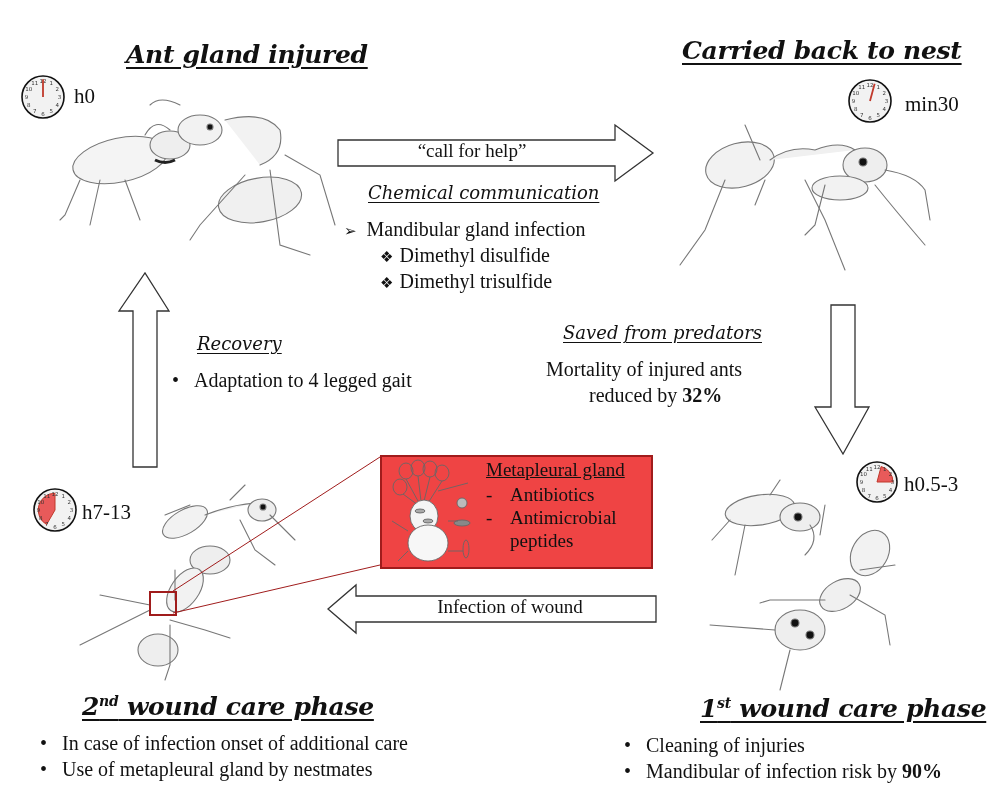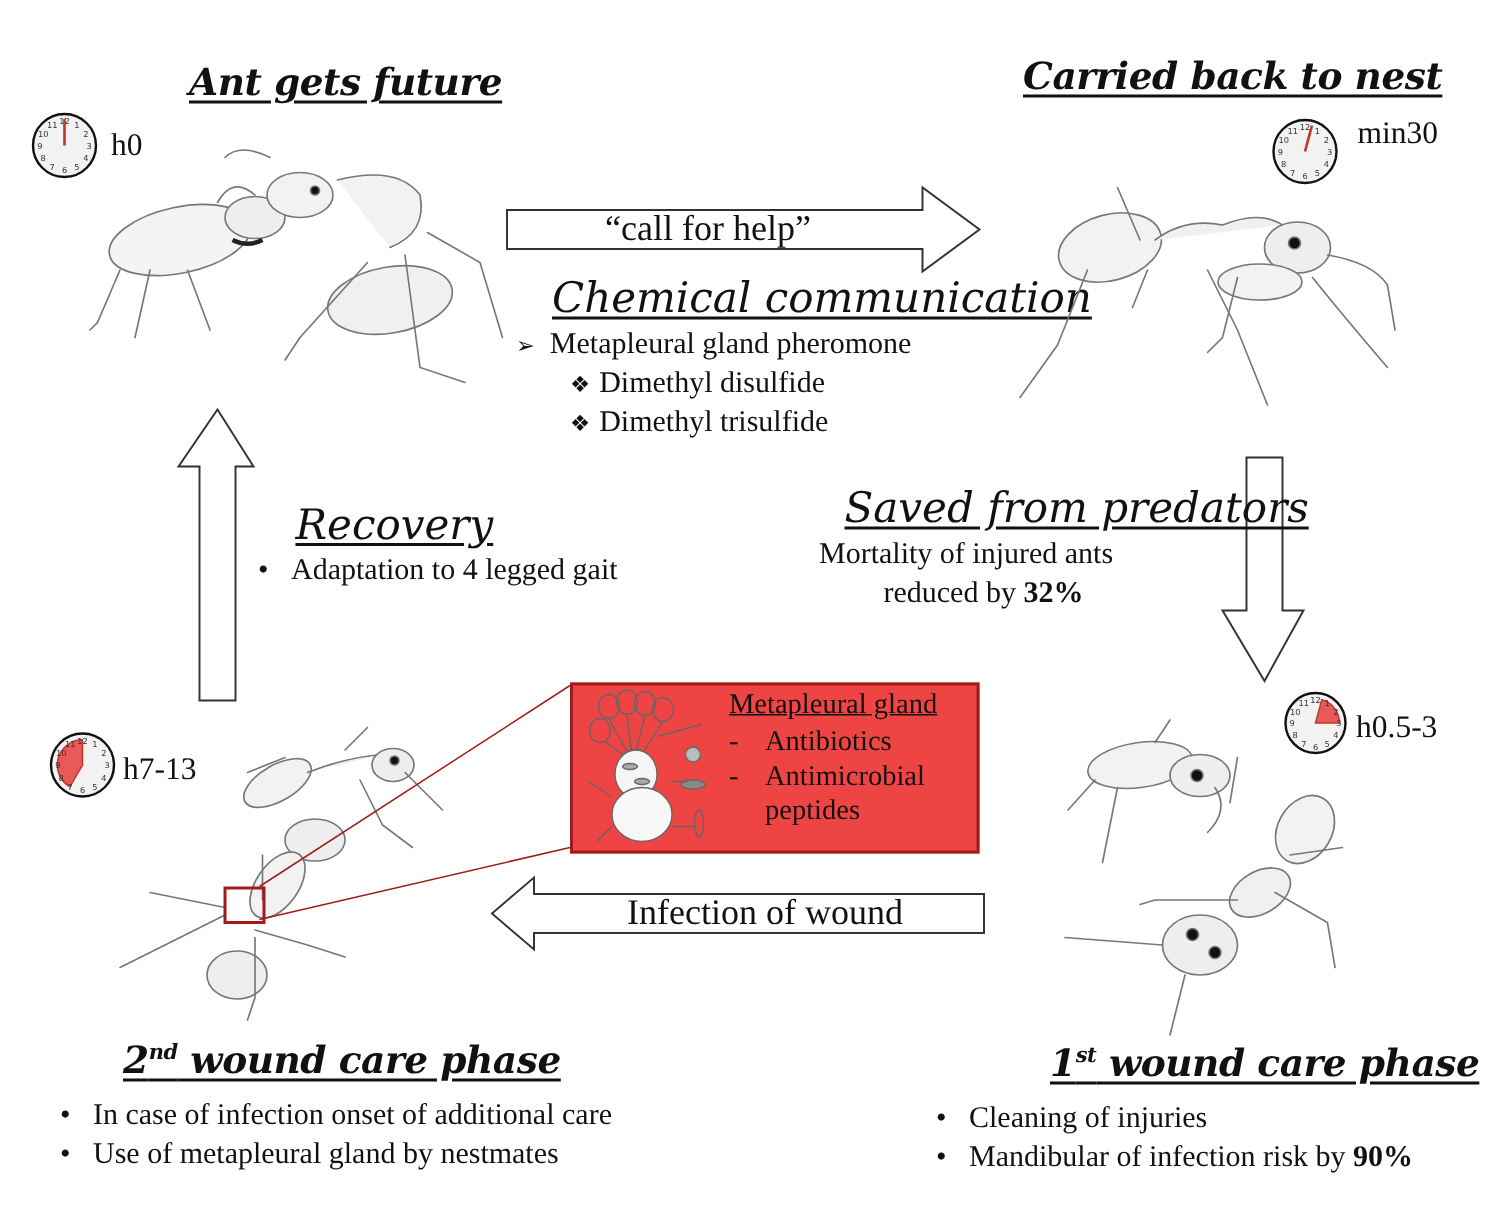--- a/index.html
+++ b/index.html
@@ -3,35 +3,35 @@
 <meta charset="utf-8">
 <style>
   html, body { margin: 0; padding: 0; background: #ffffff; }
   body { width: 1000px; height: 804px; position: relative; overflow: hidden;
          font-family: "DejaVu Serif", "Liberation Serif", serif; color: #111; }
   .abs { position: absolute; }
   .title { font-family: "DejaVu Serif", serif; font-style: italic; font-weight: bold;
            text-decoration: underline; text-underline-offset: 4px; font-size: 25px;
            letter-spacing: -0.3px; white-space: nowrap; }
   .subtitle { font-style: italic; text-decoration: underline; text-underline-offset: 3px;
-              font-size: 28px; white-space: nowrap; }
+              font-size: 18px; white-space: nowrap; }
   .body-text { font-family: "Liberation Serif", serif; font-size: 20px; white-space: nowrap; line-height: 26px; }
   .bullets { list-style: none; margin: 0; padding: 0; }
   .bullets li { font-family: "Liberation Serif", serif; font-size: 20px; line-height: 26px; white-space: nowrap; }
   .bullets li .dot { display: inline-block; width: 22px; text-align: left; }
   .time-label { font-family: "Liberation Serif", serif; font-size: 21px; white-space: nowrap; }
   svg { overflow: visible; }
-  .arrow-text { font-family: "Liberation Serif", serif; font-size: 24px; white-space: nowrap; text-align: center; }
+  .arrow-text { font-family: "Liberation Serif", serif; font-size: 19px; white-space: nowrap; text-align: center; }
   .gland-box { border: 2px solid #a01c1c; background: #ef4444; }
   b { font-weight: bold; }
 </style>
 </head>
 <body>
 
-<div class="abs title" style="left:126px; top:40px;">Ant gets future</div>
+<div class="abs title" style="left:126px; top:40px;">Ant gland injured</div>
 <svg class="abs clock" style="left:20px; top:74px;" width="46" height="46">
     <circle cx="23" cy="23" r="21" fill="#f2f2f2" stroke="#111" stroke-width="1.6"></circle>
     <text x="31.189999999999998" y="11.014503886010896" font-size="5.5" text-anchor="middle" fill="#333" font-family="DejaVu Sans, sans-serif">1</text>
     <text x="37.1854961139891" y="17.01" font-size="5.5" text-anchor="middle" fill="#333" font-family="DejaVu Sans, sans-serif">2</text>
     <text x="39.379999999999995" y="25.2" font-size="5.5" text-anchor="middle" fill="#333" font-family="DejaVu Sans, sans-serif">3</text>
     <text x="37.1854961139891" y="33.39" font-size="5.5" text-anchor="middle" fill="#333" font-family="DejaVu Sans, sans-serif">4</text>
     <text x="31.189999999999998" y="39.385496113989106" font-size="5.5" text-anchor="middle" fill="#333" font-family="DejaVu Sans, sans-serif">5</text>
     <text x="23" y="41.58" font-size="5.5" text-anchor="middle" fill="#333" font-family="DejaVu Sans, sans-serif">6</text>
     <text x="14.809999999999997" y="39.385496113989106" font-size="5.5" text-anchor="middle" fill="#333" font-family="DejaVu Sans, sans-serif">7</text>
     <text x="8.814503886010899" y="33.39000000000001" font-size="5.5" text-anchor="middle" fill="#333" font-family="DejaVu Sans, sans-serif">8</text>
@@ -63,21 +63,21 @@
   <path d="M105 65 q10 5 20 0" stroke="#222" stroke-width="3" fill="none"></path>
 </svg>
 
 <svg class="abs" style="left:337px; top:124px;" width="318" height="58" viewBox="0 0 318 58">
   <polygon points="1,16 278,16 278,1 316,29 278,57 278,42 1,42" fill="#fff" stroke="#333" stroke-width="1.3"></polygon>
 </svg>
 <div class="abs arrow-text" style="left:337px; top:140px; width:270px;">“call for help”</div>
 
 <div class="abs subtitle" style="left:368px; top:182px;">Chemical communication</div>
 <div class="abs body-text" style="left:344px; top:216px;">
-  <span style="font-family:'DejaVu Sans',sans-serif;font-size:15px;margin-right:10px;">➢</span><span>Metapleural gland pheromone</span>
+  <span style="font-family:'DejaVu Sans',sans-serif;font-size:15px;margin-right:10px;">➢</span><span>Mandibular gland infection</span>
 </div>
 <div class="abs body-text" style="left:380px; top:242px;">
   <span style="font-family:'DejaVu Sans',sans-serif;font-size:15px;margin-right:6px;">❖</span><span>Dimethyl disulfide</span>
 </div>
 <div class="abs body-text" style="left:380px; top:268px;">
   <span style="font-family:'DejaVu Sans',sans-serif;font-size:15px;margin-right:6px;">❖</span><span>Dimethyl trisulfide</span>
 </div>
 
 <div class="abs title" style="left:682px; top:36px;">Carried back to nest</div>
 <svg class="abs clock" style="left:847px; top:78px;" width="46" height="46">
@@ -89,21 +89,21 @@
     <text x="31.189999999999998" y="39.385496113989106" font-size="5.5" text-anchor="middle" fill="#333" font-family="DejaVu Sans, sans-serif">5</text>
     <text x="23" y="41.58" font-size="5.5" text-anchor="middle" fill="#333" font-family="DejaVu Sans, sans-serif">6</text>
     <text x="14.809999999999997" y="39.385496113989106" font-size="5.5" text-anchor="middle" fill="#333" font-family="DejaVu Sans, sans-serif">7</text>
     <text x="8.814503886010899" y="33.39000000000001" font-size="5.5" text-anchor="middle" fill="#333" font-family="DejaVu Sans, sans-serif">8</text>
     <text x="6.620000000000001" y="25.200000000000003" font-size="5.5" text-anchor="middle" fill="#333" font-family="DejaVu Sans, sans-serif">9</text>
     <text x="8.814503886010897" y="17.009999999999998" font-size="5.5" text-anchor="middle" fill="#333" font-family="DejaVu Sans, sans-serif">10</text>
     <text x="14.809999999999993" y="11.0145038860109" font-size="5.5" text-anchor="middle" fill="#333" font-family="DejaVu Sans, sans-serif">11</text>
     <text x="22.999999999999996" y="8.82" font-size="5.5" text-anchor="middle" fill="#333" font-family="DejaVu Sans, sans-serif">12</text>
     <line x1="23" y1="23" x2="27.619919955079993" y2="5.758224000740132" stroke="#c0392b" stroke-width="1.8"></line>
   </svg>
-<div class="abs time-label" style="left:905px; top:76px;">min30</div>
+<div class="abs time-label" style="left:905px; top:92px;">min30</div>
 
 <svg class="abs" style="left:665px; top:110px;" width="300" height="170" viewBox="0 0 300 170">
   <g fill="none" stroke="#777" stroke-width="1.1" stroke-linecap="round">
     <ellipse cx="75" cy="55" rx="35" ry="22" transform="rotate(-15 75 55)" fill="#f2f2f2"></ellipse>
     <path d="M105 50 q20 -15 45 -10 q25 -10 40 0" fill="#f0f0f0"></path>
     <ellipse cx="200" cy="55" rx="22" ry="17" fill="#eee"></ellipse>
     <circle cx="198" cy="52" r="4" fill="#111"></circle>
     <ellipse cx="175" cy="78" rx="28" ry="12" fill="#f2f2f2"></ellipse>
     <path d="M220 60 q30 5 40 20 L265 110"></path>
     <path d="M210 75 q20 25 50 60"></path>

